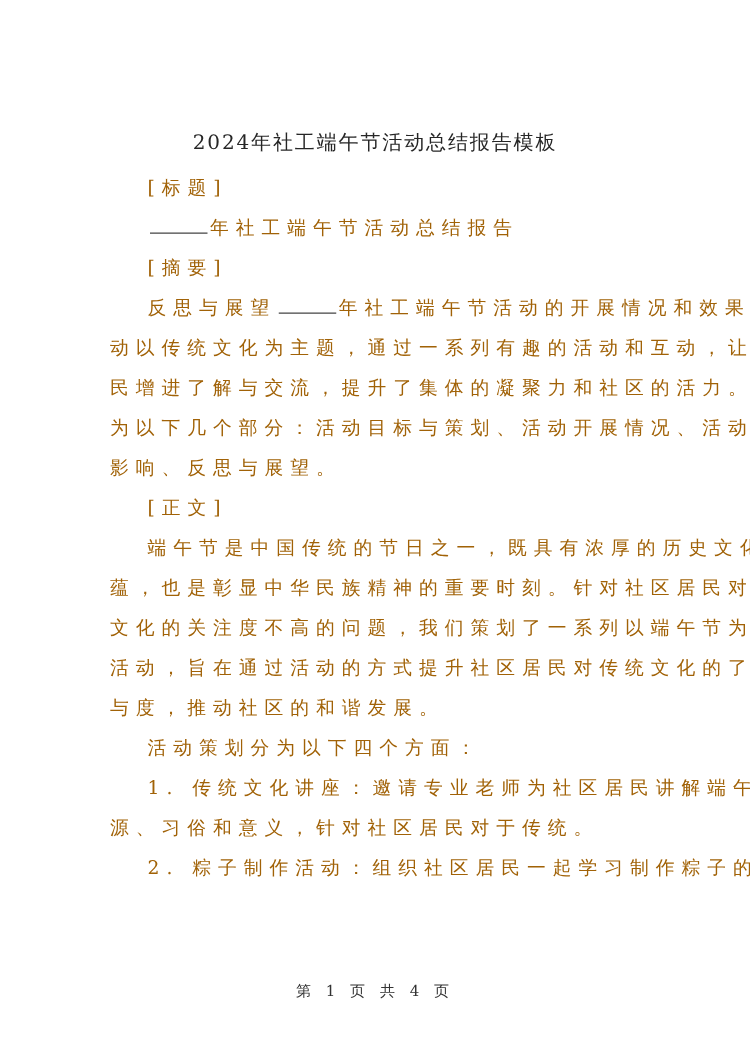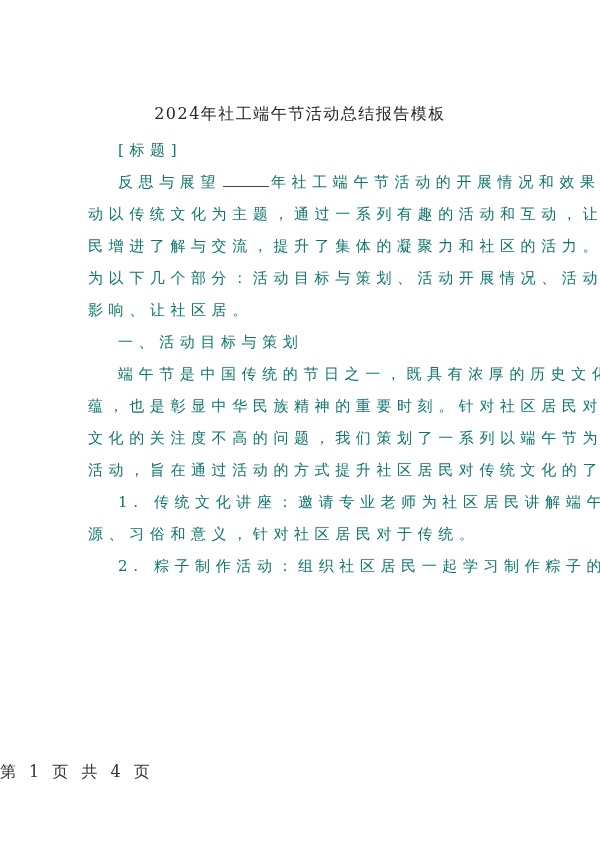--- a/index.html
+++ b/index.html
@@ -39,69 +39,74 @@
       left: 88px;
       top: 134px;
       width: 414px;
     }
     .line {
       font-size: 15px;
       line-height: 32px;
       letter-spacing: 5.6px;
       text-align: justify;
       text-align-last: left;
-      color: #0f766e;
+      color: #a16207;
       margin: 0;
       white-space: nowrap;
       overflow: visible;
     }
     .indent {
       padding-left: 30px;
     }
     .blank {
       display: inline-block;
       width: 46px;
       border-bottom: 1px solid #444;
       height: 12px;
       vertical-align: baseline;
       margin-right: 2px;
       margin-left: 2px;
     }
     .footer {
       position: absolute;
-      top: 762px;
+      top: 785px;
       left: 0;
       width: 600px;
-      font-size: 16px;
+      text-align: center;
+      font-size: 12px;
       letter-spacing: 4px;
       color: #333;
     }
   </style>
 </head>
 <body>
 
 <div class="page">
   <div class="doc-title">2024年社工端午节活动总结报告模板</div>
 
   <div class="content">
     <p class="line indent">[标题]</p>
+    <p class="line indent"><span class="blank"></span><span>年社工端午节活动总结报告</span></p>
+    <p class="line indent">[摘要]</p>
 
     <p class="line indent"><span>反思与展望</span><span class="blank"></span><span>年社工端午节活动的开展情况和效果。活</span></p>
     <p class="line">动以传统文化为主题，通过一系列有趣的活动和互动，让社区居</p>
     <p class="line">民增进了解与交流，提升了集体的凝聚力和社区的活力。报告分</p>
     <p class="line">为以下几个部分：活动目标与策划、活动开展情况、活动效果与</p>
-    <p class="line">影响、让社区居。</p>
+    <p class="line">影响、反思与展望。</p>
 
-    <p class="line indent">一、活动目标与策划</p>
+    <p class="line indent">[正文]</p>
 
     <p class="line indent">端午节是中国传统的节日之一，既具有浓厚的历史文化底</p>
     <p class="line">蕴，也是彰显中华民族精神的重要时刻。针对社区居民对于传统</p>
     <p class="line">文化的关注度不高的问题，我们策划了一系列以端午节为主题的</p>
     <p class="line">活动，旨在通过活动的方式提升社区居民对传统文化的了解与参</p>
+    <p class="line">与度，推动社区的和谐发展。</p>
 
+    <p class="line indent">活动策划分为以下四个方面：</p>
 
     <p class="line indent">1. 传统文化讲座：邀请专业老师为社区居民讲解端午节的起</p>
     <p class="line">源、习俗和意义，针对社区居民对于传统。</p>
     <p class="line indent">2. 粽子制作活动：组织社区居民一起学习制作粽子的技巧和</p>
   </div>
 
   <div class="footer">第 1 页 共 4 页</div>
 </div>
 
 </body></html>

